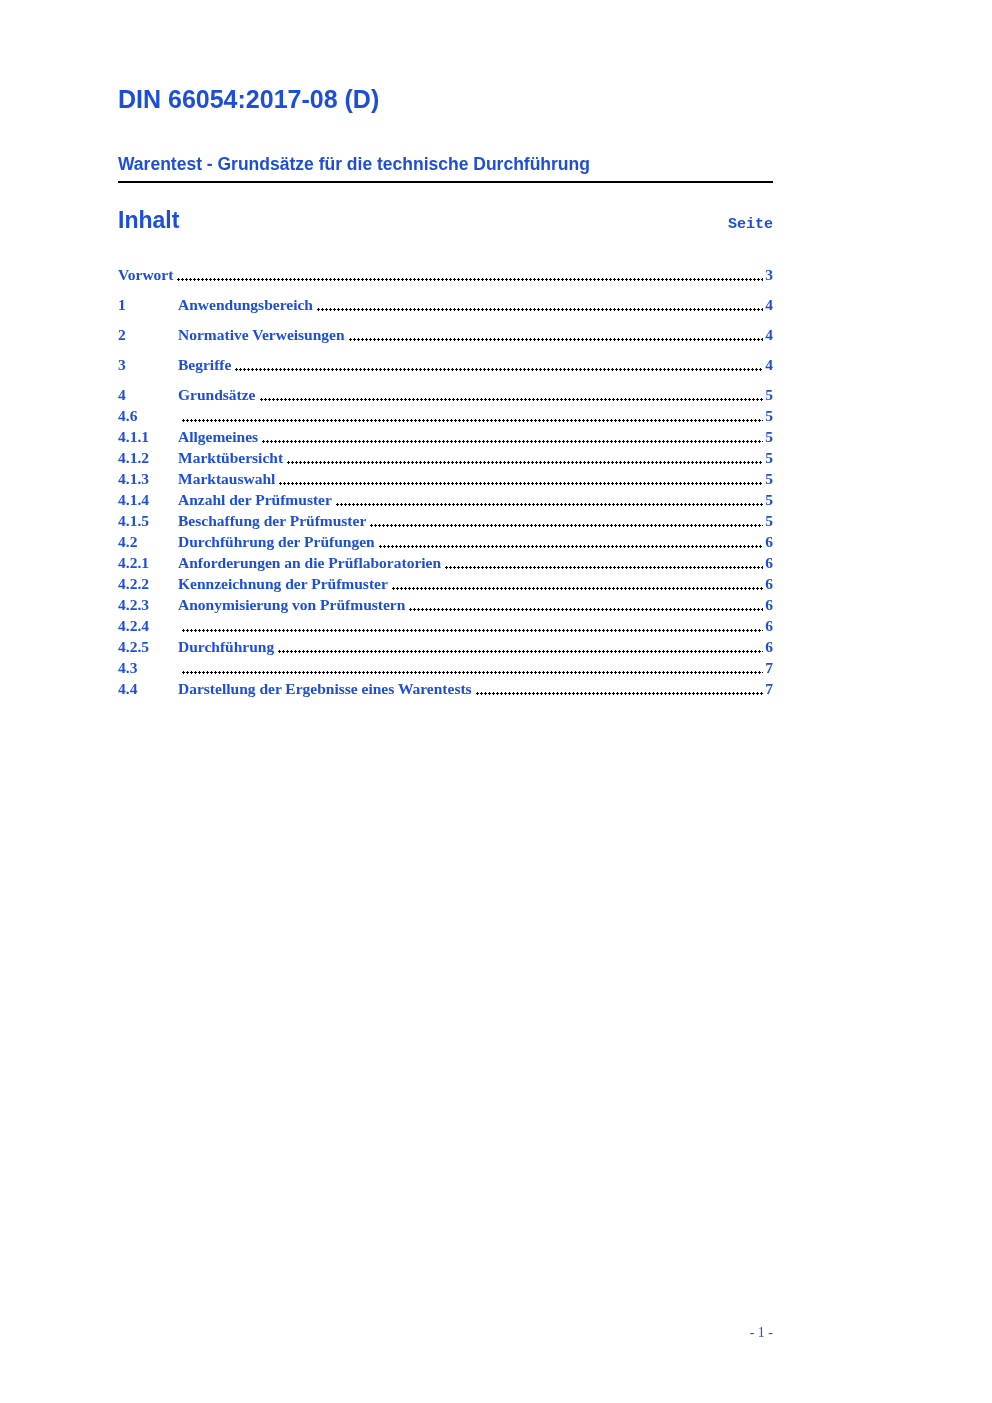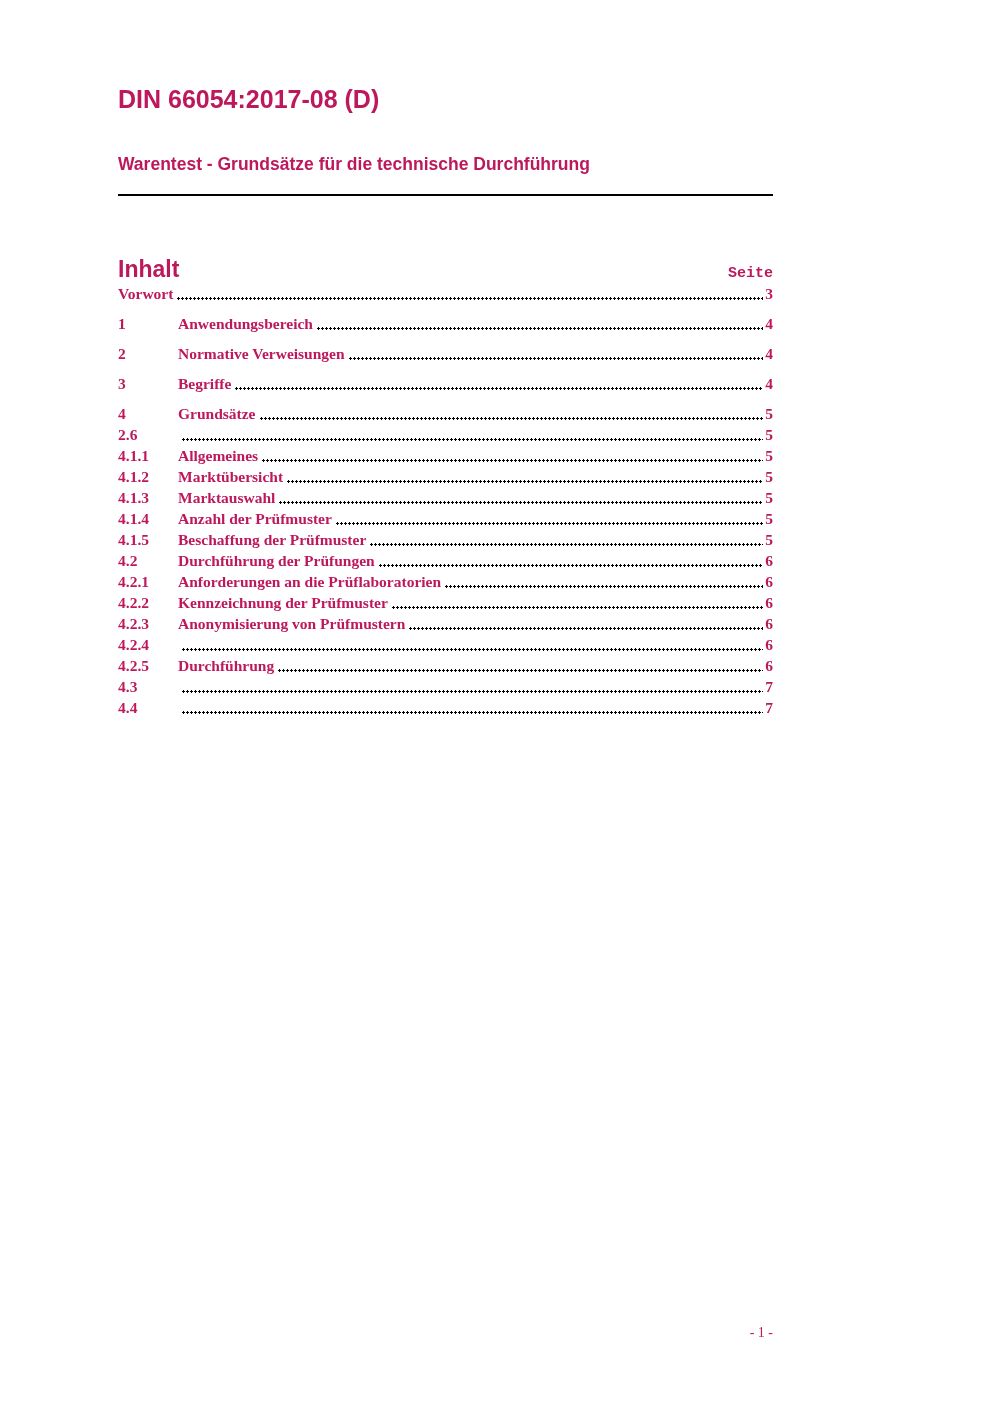--- a/index.html
+++ b/index.html
@@ -7,56 +7,57 @@
     padding: 0;
     background: #ffffff;
   }
   .page {
     position: relative;
     width: 840px;
     height: 1403px;
     background: #ffffff;
     box-sizing: border-box;
     padding: 86px 67px 0 118px;
-    color: #be185d;
+    color: #1d4ed8;
     font-family: "Liberation Serif", serif;
     overflow: hidden;
   }
   .doc-title {
     font-family: "Liberation Sans", sans-serif;
     font-weight: bold;
     font-size: 25px;
     line-height: 1.1;
     margin: 0;
   }
   .doc-subtitle {
     font-family: "Liberation Sans", sans-serif;
     font-weight: bold;
     font-size: 17.5px;
     margin: 40px 0 0 0;
-    padding-bottom: 19px;
+    padding-bottom: 6px;
     border-bottom: 2px solid #000;
   }
   .toc-header {
     display: flex;
     justify-content: space-between;
     align-items: baseline;
-    margin-top: 60px;
+    margin-top: 24px;
   }
   .toc-heading {
     font-family: "Liberation Sans", sans-serif;
     font-weight: bold;
     font-size: 23px;
   }
   .page-col-label {
     font-family: Liberation Mono, monospace;
     font-weight: bold;
     font-size: 15px;
   }
   .toc-list {
+    margin-top: 30px;
   }
   .toc-row {
     display: flex;
     align-items: baseline;
     font-family: "Liberation Serif", serif;
     font-weight: bold;
     font-size: 15.5px;
     line-height: 21px;
   }
   .toc-row.spaced {
@@ -128,21 +129,21 @@
     <span class="leader"></span>
     <span class="toc-page">4</span>
   </div>
       <div class="toc-row spaced">
     <span class="toc-num">4</span>
     <span class="toc-label">Grundsätze</span>
     <span class="leader"></span>
     <span class="toc-page">5</span>
   </div>
       <div class="toc-row">
-    <span class="toc-num">2.6</span>
+    <span class="toc-num">4.6</span>
     <span class="leader"></span>
     <span class="toc-page">5</span>
   </div>
       <div class="toc-row">
     <span class="toc-num">4.1.1</span>
     <span class="toc-label">Allgemeines</span>
     <span class="leader"></span>
     <span class="toc-page">5</span>
   </div>
       <div class="toc-row">
@@ -204,20 +205,21 @@
     <span class="leader"></span>
     <span class="toc-page">6</span>
   </div>
       <div class="toc-row">
     <span class="toc-num">4.3</span>
     <span class="leader"></span>
     <span class="toc-page">7</span>
   </div>
       <div class="toc-row">
     <span class="toc-num">4.4</span>
+    <span class="toc-label">Darstellung der Ergebnisse eines Warentests</span>
     <span class="leader"></span>
     <span class="toc-page">7</span>
   </div>
     </div>
 
   <div class="footer">- 1 -</div>
 
 </div>
 
 </body></html>

